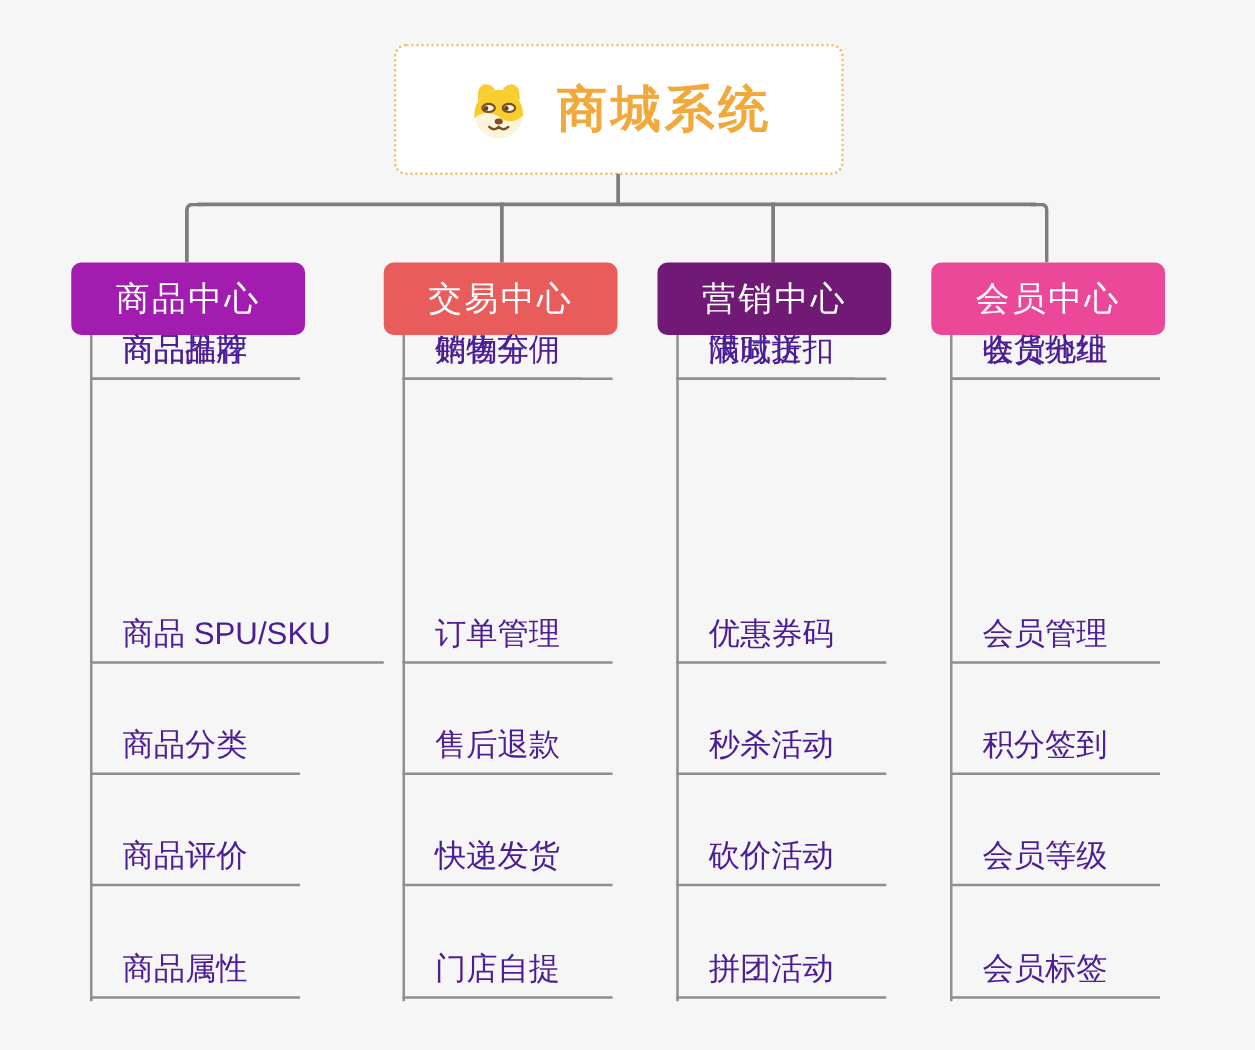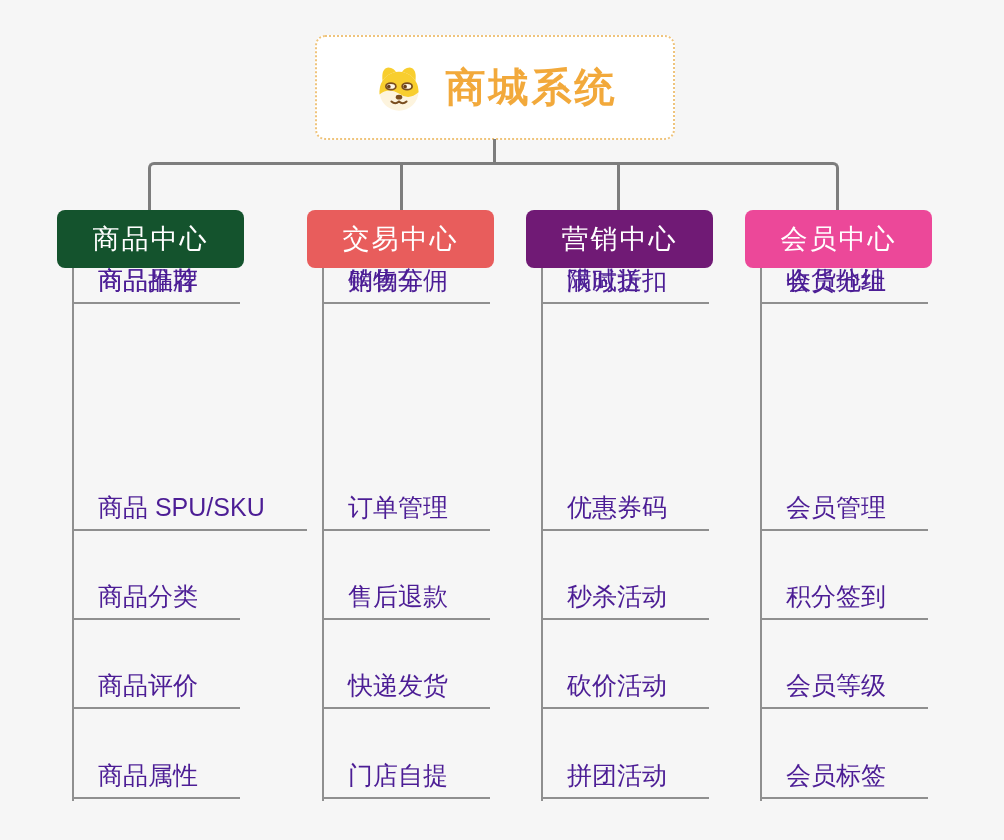--- a/index.html
+++ b/index.html
@@ -38,21 +38,21 @@
   .branch-2{left:307px;}
   .branch-3{left:526px;}
   .branch-4{left:745px;}
 
   .branch-header{
     width:187px;height:58px;border-radius:8px;
     display:flex;align-items:center;justify-content:center;
     color:#ffffff;font-size:27px;letter-spacing:2px;white-space:nowrap;
     box-sizing:border-box;cursor:default;
   }
-  .c-blue{background:#14532d;}
+  .c-blue{background:#a21caf;}
   .c-red{background:#e85d5c;}
   .c-orange{background:#701a75;}
   .c-green{background:#ec4899;}
 
   .trunk{
     position:absolute;left:15px;top:58px;width:2px;height:533px;background:#8f8f8f;
   }
   .leaf{position:absolute;left:15px;white-space:nowrap;}
   .leaf:nth-of-type(1){top:107px;}
   .leaf:nth-of-type(2){top:196px;}

